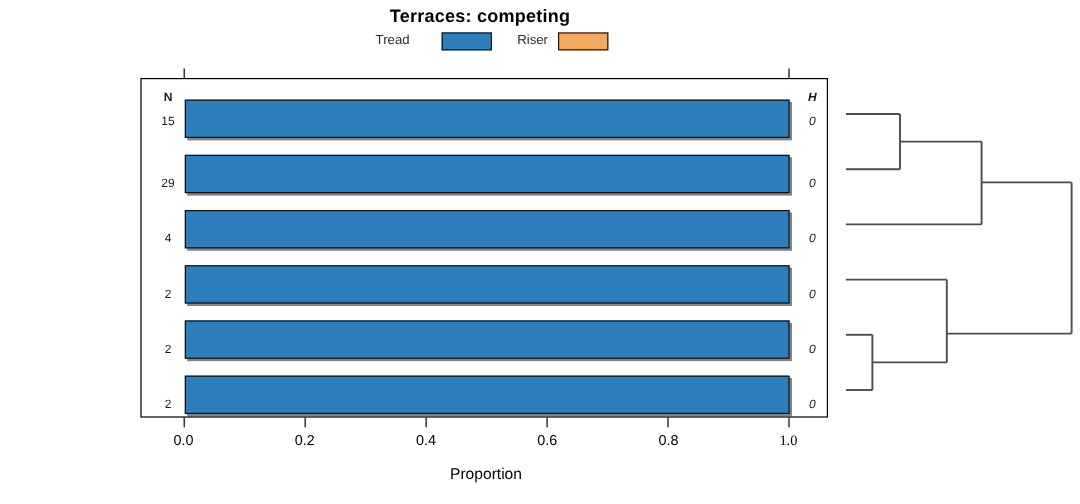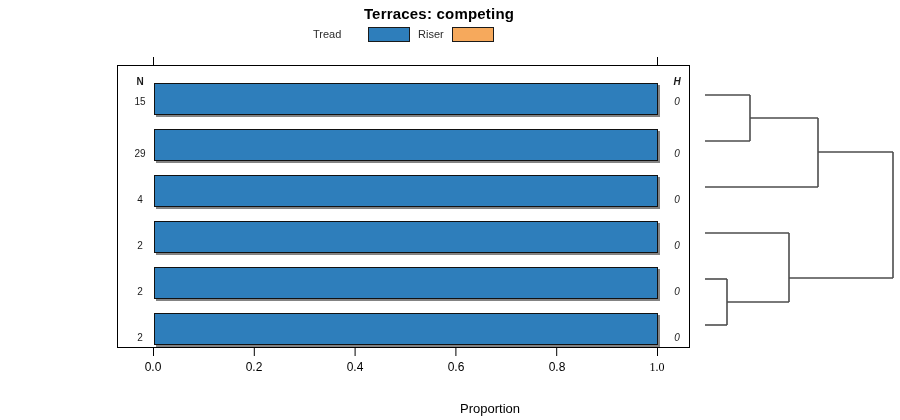--- a/index.html
+++ b/index.html
@@ -25,40 +25,39 @@
   
   .chart-title {
     position: absolute;
     left: 0;
     top: 5px;
     width: 800px;
     text-align: center;
     font-size: 15px;
     font-weight: bold;
     letter-spacing: 0.2px;
-    padding-left: 39px;
   }
 
   
   .legend {
     position: absolute;
     left: 305px;
     top: 25px;
     width: 300px;
     height: 20px;
   }
   .legend-entry {
     position: absolute;
     top: 0;
     height: 18px;
     display: flex;
     align-items: center;
   }
   .legend-entry.e0 { left: 8px; gap: 19px; }
-  .legend-entry.e1 { left: 113px; justify-content: center; }
+  .legend-entry.e1 { left: 126px; justify-content: center; }
   .legend-label {
     font-size: 11px;
     color: #2b2b2b;
     margin-right: 8px;
     white-space: nowrap;
   }
   .legend-swatch {
     width: 42px;
     height: 15px;
     border: 1px solid #1a1a1a;
@@ -153,23 +152,23 @@
     position: absolute;
     top: 385px;
     left: 0;
     width: 900px;
     text-align: center;
     font-size: 13px;
   }
   .axis-title-inner {
     position: absolute;
     left: 290px;
-    top: 16px;
+    top: 2px;
     width: 230px;
-    text-align: right;
+    text-align: center;
     font-size: 13px;
   }
 
   
   .dendro {
     position: absolute;
     left: 690px;
     top: 60px;
     width: 210px;
     height: 300px;

